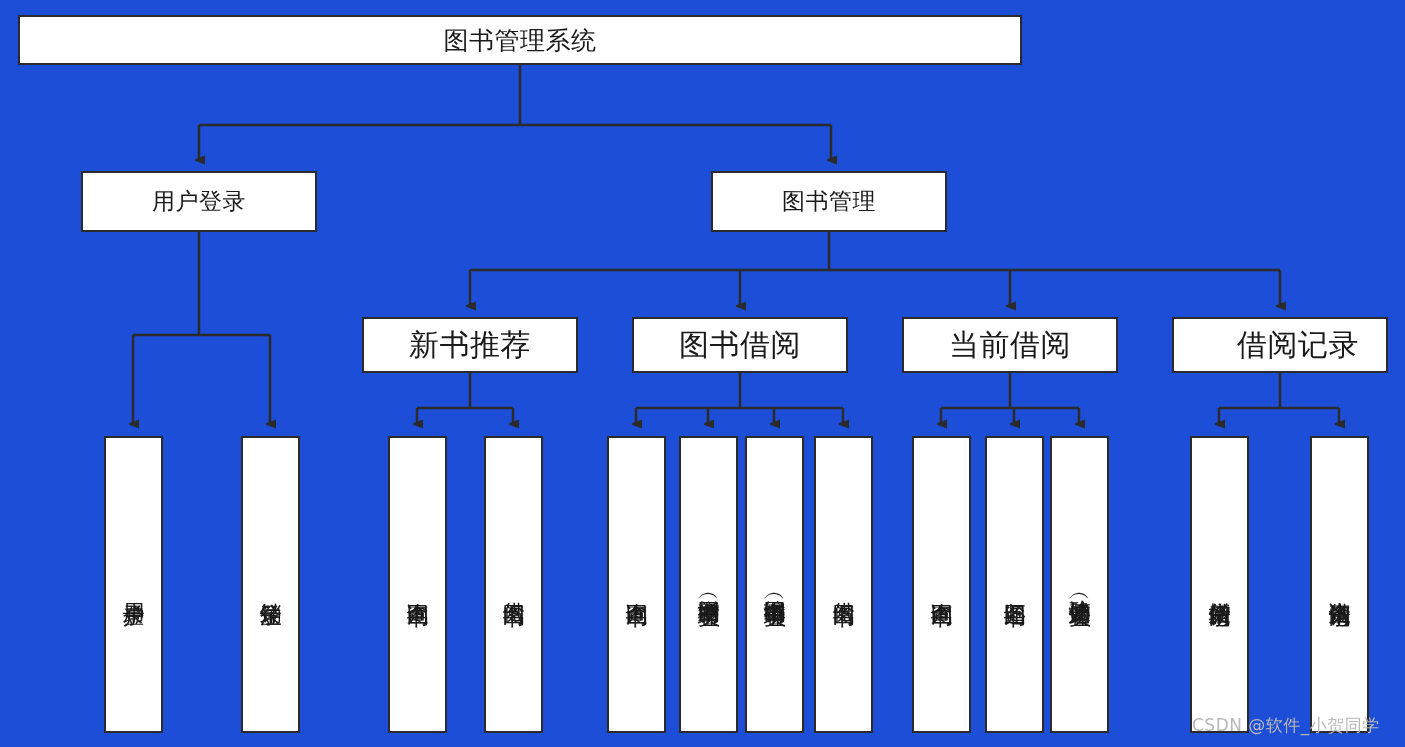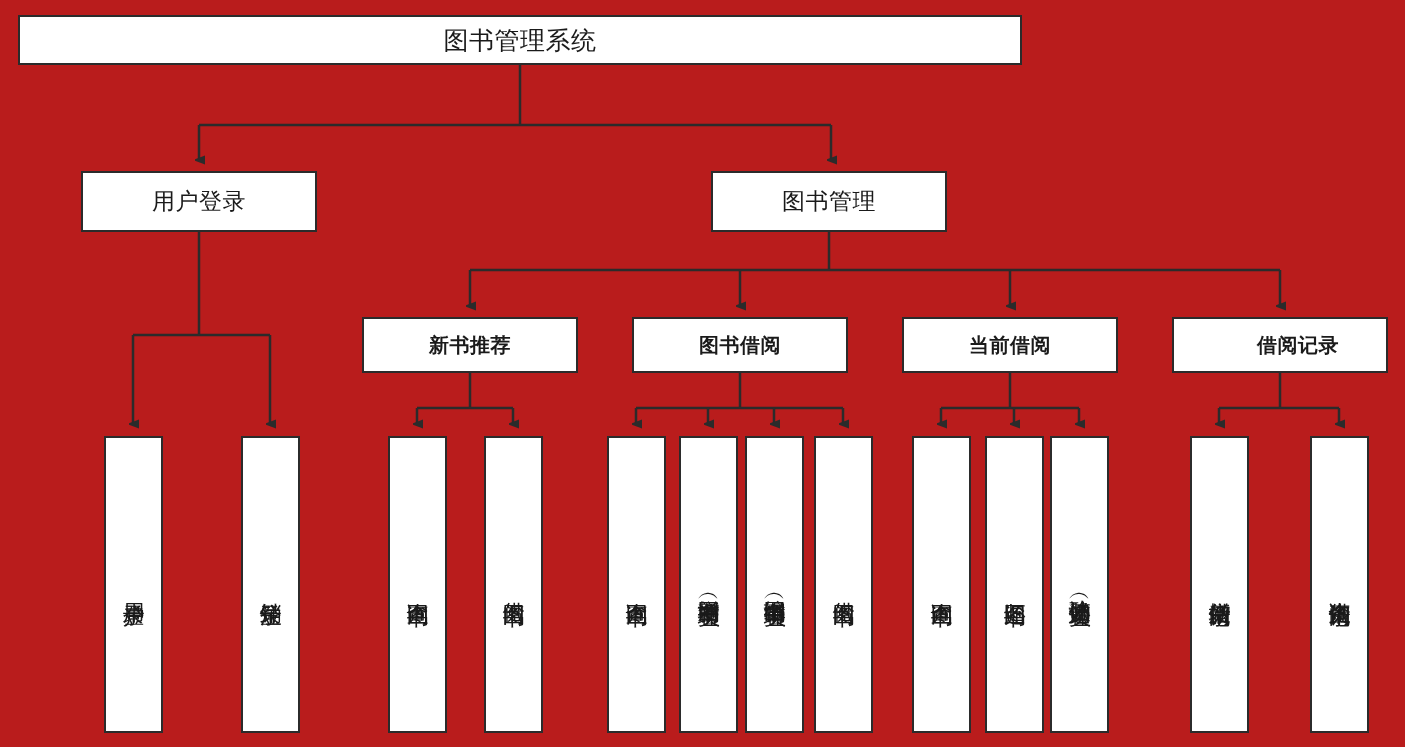--- a/index.html
+++ b/index.html
@@ -7,21 +7,21 @@
     padding: 0;
     background: #ffffff;
   }
   body {
     font-family: "DejaVu Sans", "Liberation Sans", sans-serif;
   }
   #canvas {
     position: relative;
     width: 1405px;
     height: 747px;
-    background: #b91c1c;
+    background: #1d4ed8;
     overflow: hidden;
   }
   svg.diagram {
     position: absolute;
     left: 0;
     top: 0;
     width: 1405px;
     height: 747px;
   }
   .node-box {
@@ -34,21 +34,21 @@
     justify-content: center;
     color: #1a1a1a;
   }
   .node-label {
     display: block;
     text-align: center;
     letter-spacing: 0.5px;
   }
   .level0 .node-label { font-size: 25px; }
   .level1 .node-label { font-size: 23px; }
-  .level2 .node-label { font-size: 20px; font-weight: bold; }
+  .level2 .node-label { font-size: 30px; }
   .leaf-box {
     position: absolute;
     box-sizing: border-box;
     border: 2px solid #2b2b2b;
     background: #ffffff;
     display: flex;
     align-items: center;
     justify-content: center;
     padding-top: 4px;
   }
@@ -182,14 +182,15 @@
   <div class="leaf-box" style="left:1050px; top:436px; width:59px; height:297px;">
     <span class="leaf-label">确认归还（管理员）</span>
   </div>
   <div class="leaf-box" style="left:1190px; top:436px; width:59px; height:297px;">
     <span class="leaf-label">新增借阅记录</span>
   </div>
   <div class="leaf-box" style="left:1310px; top:436px; width:59px; height:297px;">
     <span class="leaf-label">查询借阅记录</span>
   </div>
 
+  <div class="watermark" style="left:1192px; top:714px;">CSDN @软件_小贺同学</div>
 
 </div>
 
 </body></html>

